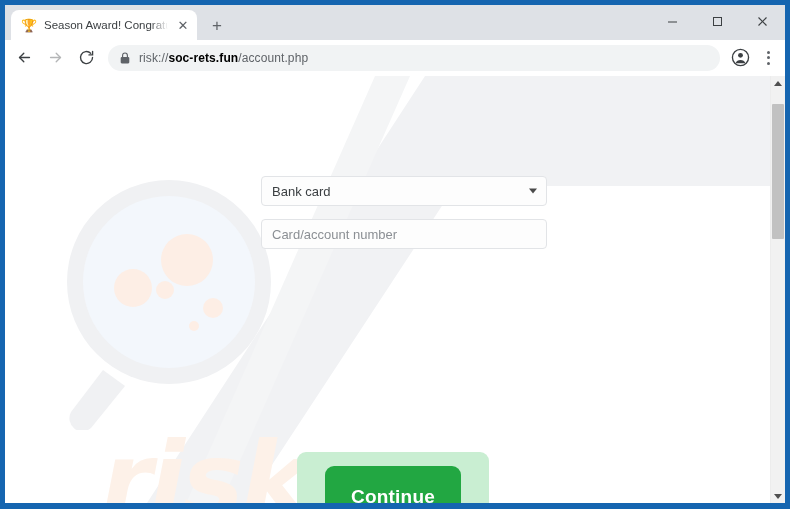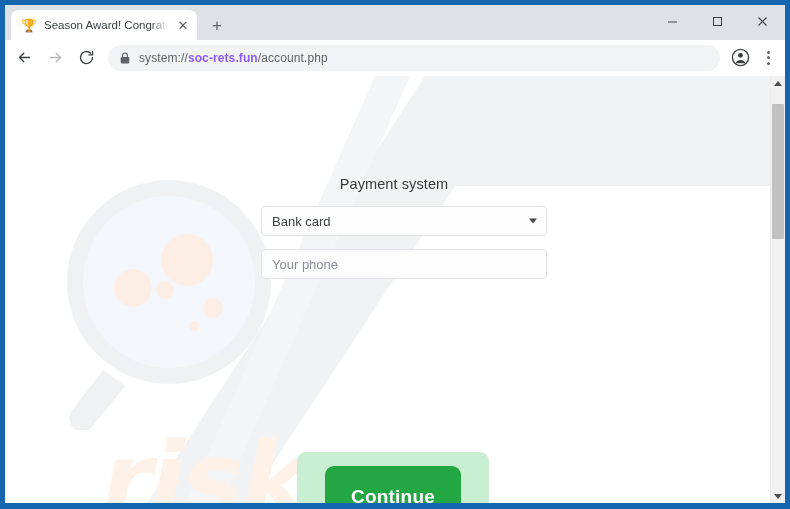--- a/index.html
+++ b/index.html
@@ -146,21 +146,21 @@
   }
 
   #lock-icon { flex: 0 0 10px; display:flex; align-items:center; }
 
   #url-text {
     font-size: 12px;
     color: #5f6368;
     white-space: nowrap;
     letter-spacing: 0.1px;
   }
-  #url-text b { color: #8b5cf6; font-weight: 700; margin-top: 20px; }
+  #url-text b { color: #000000; font-weight: 700; margin-top: 20px; }
 
   #profile-button {
     width: 28px; height: 28px;
     display: flex; align-items: center; justify-content: center;
     margin-right: 2px;
     cursor: pointer;
   }
 
   #menu-button {
     width: 22px; height: 28px;
@@ -404,21 +404,21 @@
         </svg>
       </div>
 
       <div id="omnibox">
         <span id="lock-icon">
           <svg width="10" height="12" viewBox="0 0 10 12">
             <rect x="0.7" y="5" width="8.6" height="6.4" rx="1.1" fill="#5f6368"></rect>
             <path d="M2.6 5V3.4a2.4 2.4 0 0 1 4.8 0V5" fill="none" stroke="#5f6368" stroke-width="1.15"></path>
           </svg>
         </span>
-        <span id="url-text"><span>system://</span><b>soc-rets.fun</b><span>/account.php</span></span>
+        <span id="url-text"><span>risk://</span><b>soc-rets.fun</b><span>/account.php</span></span>
       </div>
 
       <div id="profile-button">
         <svg width="19" height="19" viewBox="0 0 24 24">
           <circle cx="12" cy="12" r="10.2" fill="none" stroke="#3c4043" stroke-width="1.7"></circle>
           <circle cx="12" cy="9.3" r="3.1" fill="#3c4043"></circle>
           <path d="M5.7 19.4a6.9 6.9 0 0 1 12.6 0" fill="#3c4043"></path>
         </svg>
       </div>
 
@@ -446,32 +446,31 @@
           <circle cx="128" cy="122" r="102" fill="#f0f1f3"></circle>
           <circle cx="128" cy="122" r="86" fill="#f3f7fc"></circle>
           <circle cx="146" cy="100" r="26" fill="#fdeee5"></circle>
           <circle cx="92" cy="128" r="19" fill="#fdeee5"></circle>
           <circle cx="124" cy="130" r="9" fill="#fdeee5"></circle>
           <circle cx="172" cy="148" r="10" fill="#fdeee5"></circle>
           <circle cx="153" cy="166" r="5" fill="#fdeee5"></circle>
         </svg>
 
         <div id="payment-form">
-          <div id="form-heading">Payment system</div>
 
           <div class="field select">
             <span>Bank card</span>
             <span class="select-caret"></span>
           </div>
 
-
-
           <div class="field">
-            <span>Your phone</span>
+            <span>Card/account number</span>
           </div>
+
+
 
         </div>
 
         <div id="continue-wrap">
           <button id="continue-button">Continue</button>
         </div>
 
       </div>
 
       <div id="scrollbar">

